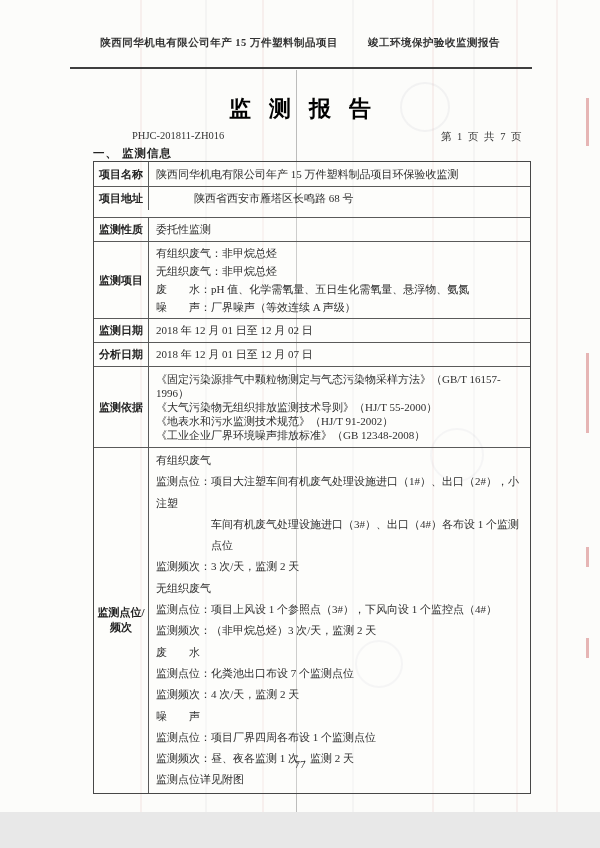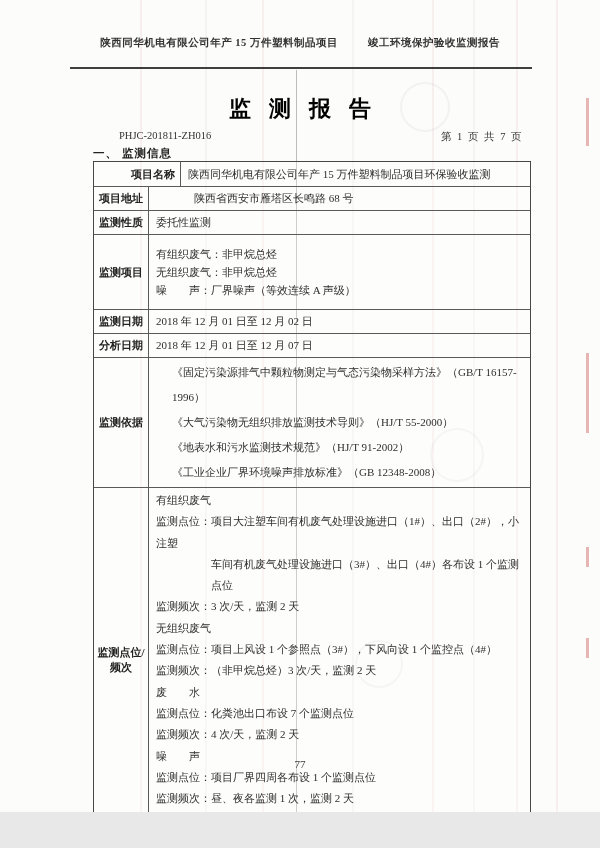--- a/index.html
+++ b/index.html
@@ -29,55 +29,55 @@
     background:#3f3f3f;}
   .report-title{
     position:absolute; top:94px; left:0; width:100%;
     text-align:center; font-size:22px; font-weight:bold;
     letter-spacing:18px; text-indent:18px; color:#000000;
   }
   .doc-line{
     position:absolute; top:130px; left:93px; width:438px;
     display:flex; justify-content:space-between; font-size:10.5px; color:#333;
   }
-  .doc-number{margin-left:26px;}
+  .doc-number{margin-left:39px;}
   .page-indicator{letter-spacing:1.5px; margin-right:8px;}
   .section-heading{
     position:absolute; top:146px; left:93px;
     font-weight:bold; font-size:11.5px; color:#222; letter-spacing:1px;
   }
 
   .info-table{
     position:absolute; top:161px; left:93px; width:438px;
     border:1.6px solid #474747; box-sizing:border-box;
     background:rgba(255,255,255,0.25);
   }
   .trow{display:flex; border-top:1px solid #5a5a5a;}
-  .trow:first-child{border-top:none;margin-left:32px;}
+  .trow:first-child{border-top:none;}
   .tlabel{
     flex:0 0 55px; width:55px; border-right:1px solid #5a5a5a;
     font-weight:bold; font-size:11px; color:#222;
     display:flex; align-items:center; justify-content:center;
     text-align:center; padding:2px 2px; box-sizing:border-box; line-height:15px;
   }
   .tvalue{
     flex:1; font-size:11px; padding:2px 4px 2px 7px; box-sizing:border-box;
     display:flex; flex-direction:column; justify-content:center; color:#2e2e2e;
   }
   .tline{line-height:19px; white-space:normal;}
   .tline.indent{padding-left:55px;}
   .trow:nth-child(1){min-height:24px;}
   .trow:nth-child(2){min-height:23px;gap:38px;}
-  .trow:nth-child(3){min-height:22px;}
+  .trow:nth-child(3){min-height:22px;margin-top:7px;}
   .trow:nth-child(4){min-height:74px;}
   .trow:nth-child(4) .tline{line-height:18px;}
   .trow:nth-child(5){min-height:22px;}
   .trow:nth-child(6){min-height:22px;}
   .trow:nth-child(7){min-height:80px;}
-  .trow:nth-child(7) .tline{line-height:25px;margin-left:16px;}
+  .trow:nth-child(7) .tline{line-height:14px;}
   .trow:nth-child(8){min-height:300px;}
   .trow:nth-child(8) .tline{line-height:21.3px;}
 
   .page-footer{
     position:absolute; top:758px; left:0; width:100%;
     text-align:center; font-size:11px; color:#3a3a3a;
   }
 </style>
 </head>
 <body>
@@ -131,20 +131,21 @@
         <div class="tlabel">监测性质</div>
         <div class="tvalue">
           <div class="tline">委托性监测</div>
         </div>
       </div>
       <div class="trow">
         <div class="tlabel">监测项目</div>
         <div class="tvalue">
           <div class="tline">有组织废气：非甲烷总烃</div>
           <div class="tline">无组织废气：非甲烷总烃</div>
+          <div class="tline">废　　水：pH 值、化学需氧量、五日生化需氧量、悬浮物、氨氮</div>
           <div class="tline">噪　　声：厂界噪声（等效连续 A 声级）</div>
         </div>
       </div>
       <div class="trow">
         <div class="tlabel">监测日期</div>
         <div class="tvalue">
           <div class="tline">2018 年 12 月 01 日至 12 月 02 日</div>
         </div>
       </div>
       <div class="trow">

